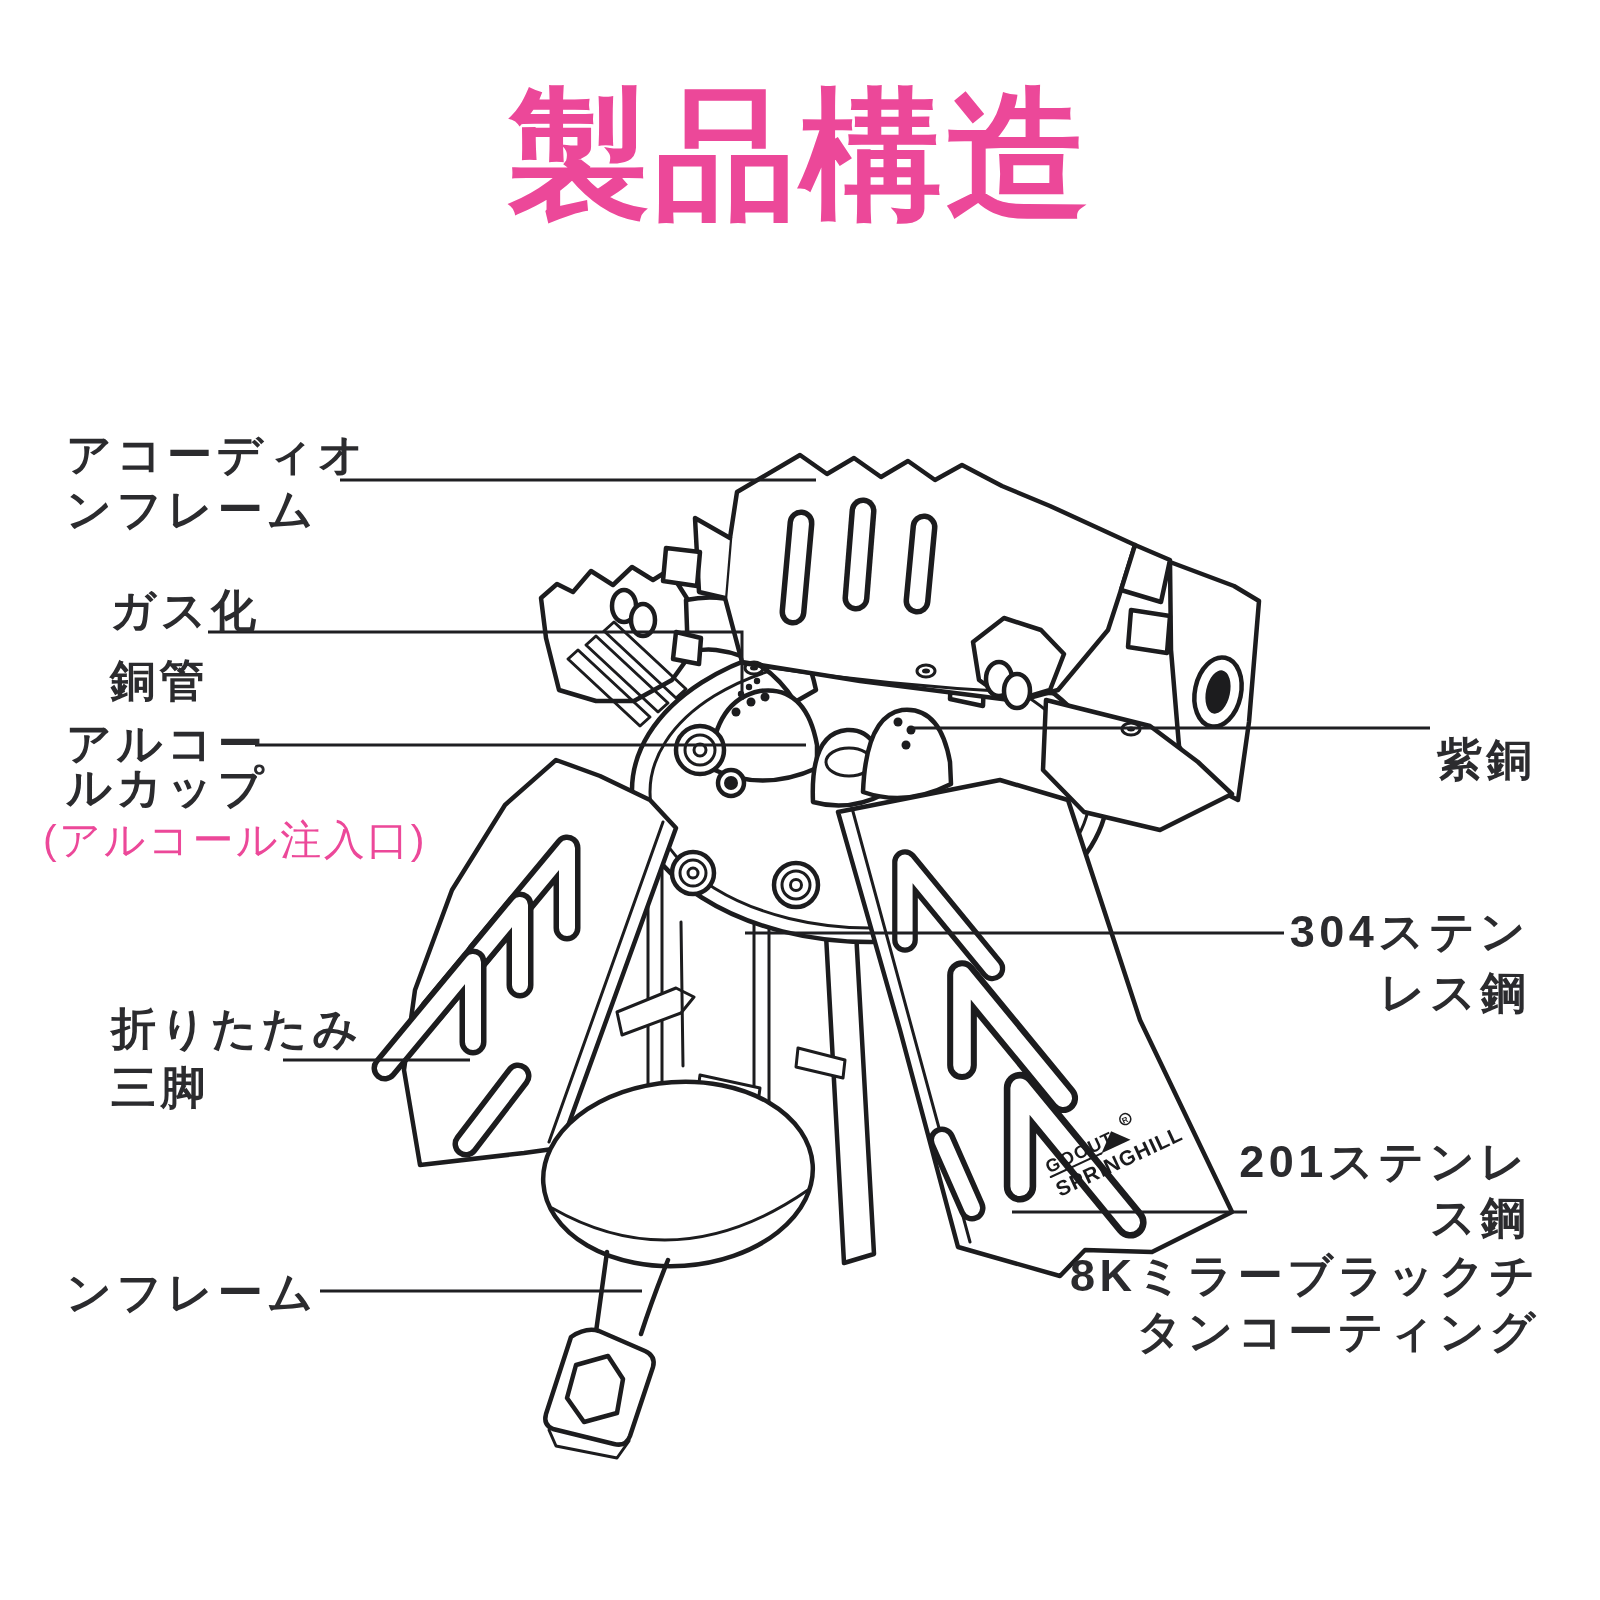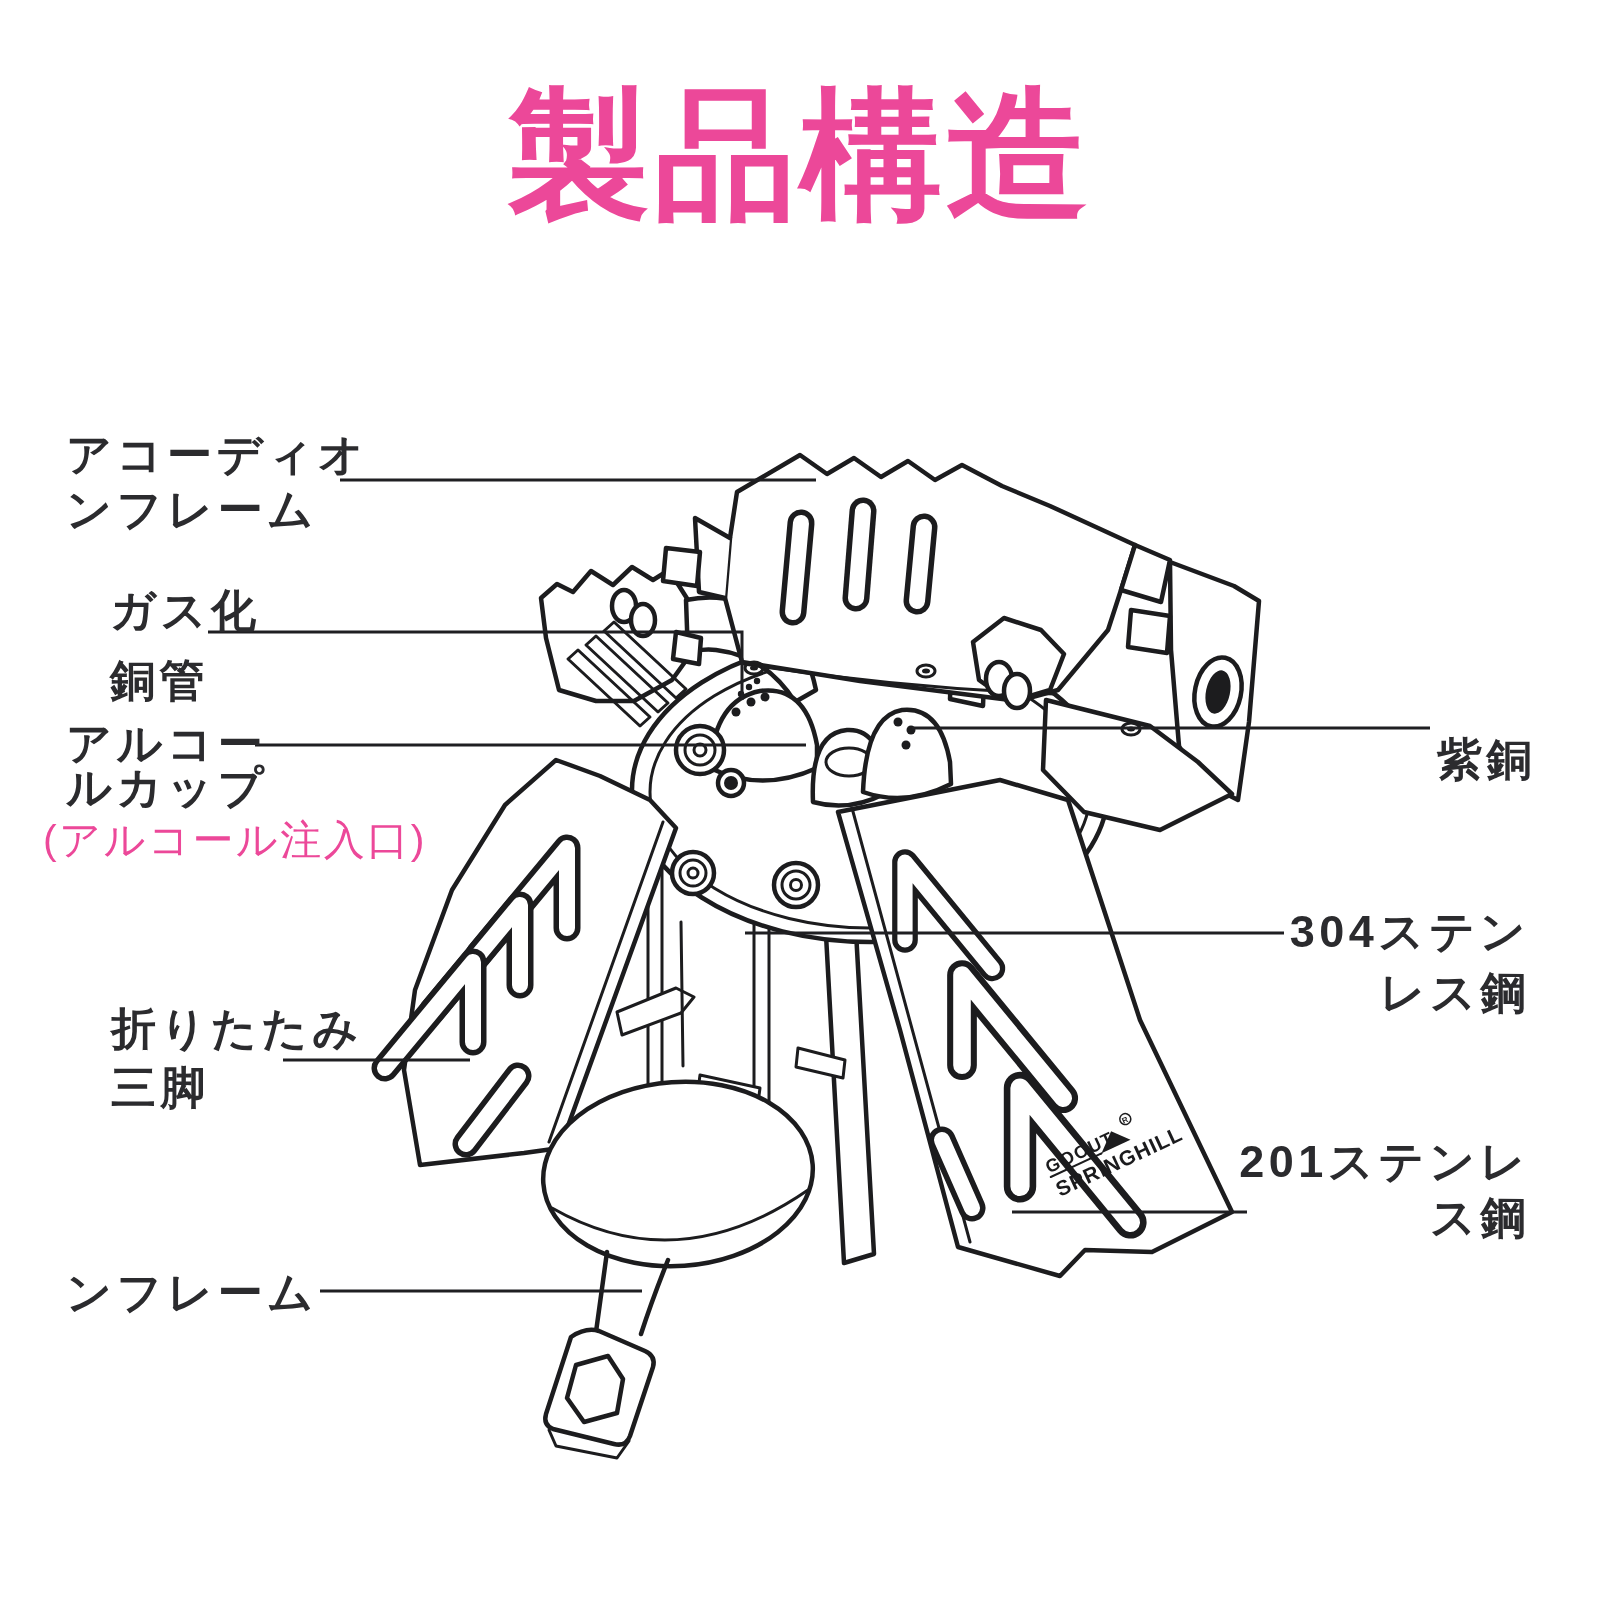--- a/index.html
+++ b/index.html
@@ -208,14 +208,16 @@
   <div class="lbl paren" style="left:43px;top:814px;">(アルコール注入口)</div>
   <div class="lbl lh-13" style="left:66px;top:1000px;margin-left:45px;">折りたたみ
 三脚</div>
   <div class="lbl" style="left:66px;top:1264px;">ンフレーム</div>
 
   <div class="lbl right" style="right:64px;top:698px;margin-top:33px;">紫銅</div>
   <div class="lbl right lh-135" style="right:70px;top:902px;">304ステン
 レス鋼</div>
   <div class="lbl right lh-125" style="right:70px;top:1134px;">201ステンレ
 ス鋼</div>
+  <div class="lbl right lh-125" style="right:60px;top:1248px;">8Kミラーブラックチ
+タンコーティング</div>
 
 </div>
 
 </body></html>

